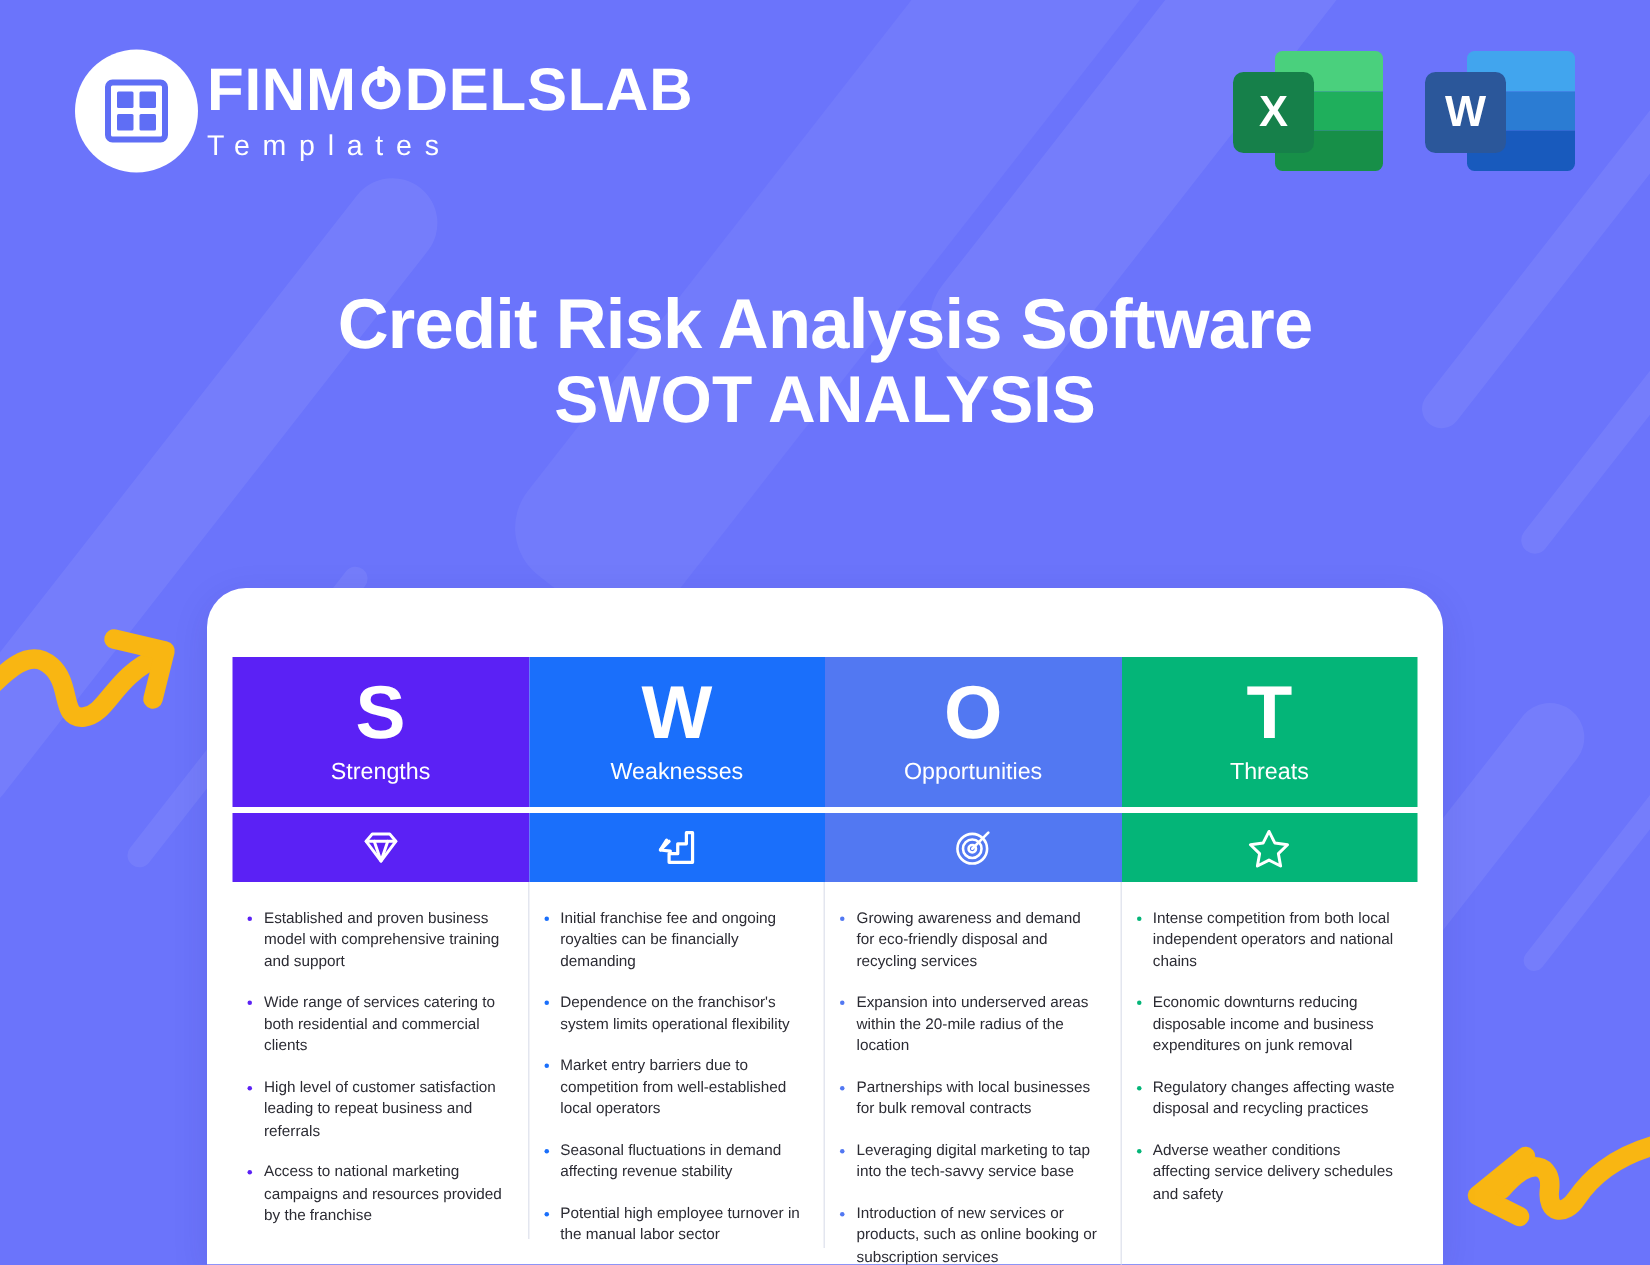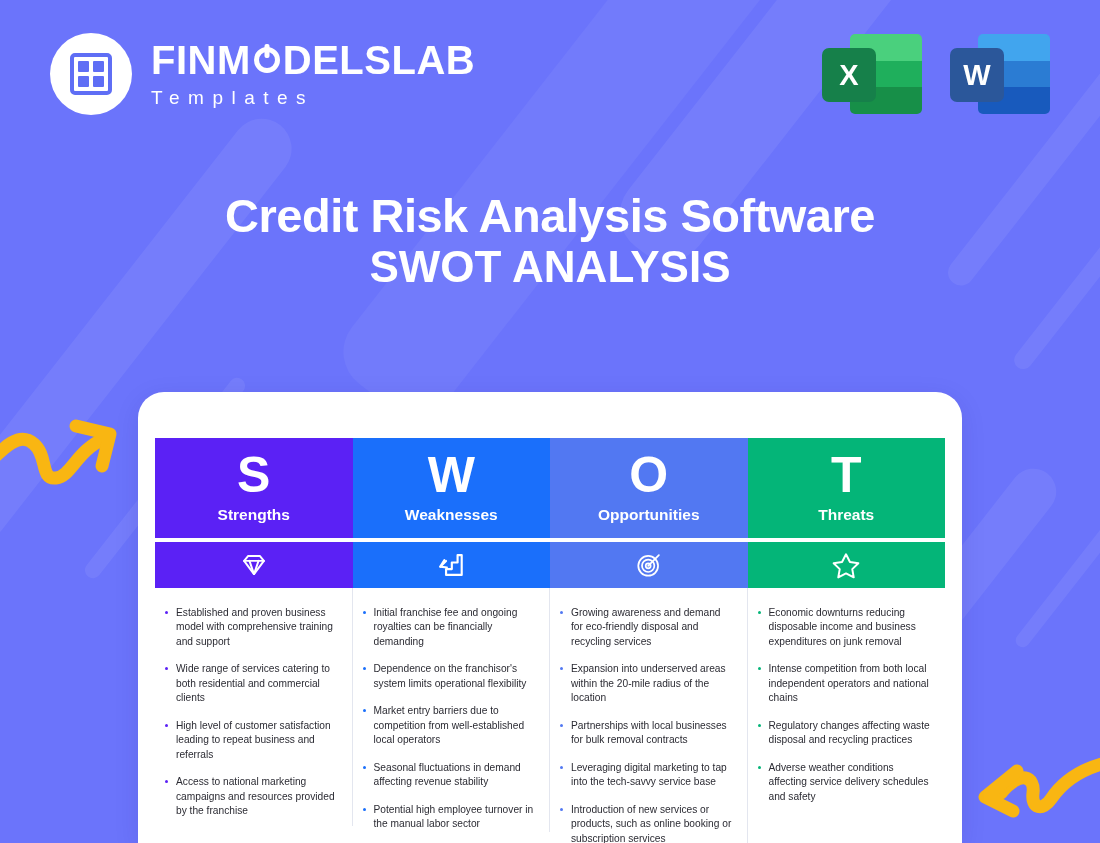--- a/index.html
+++ b/index.html
@@ -37,21 +37,21 @@
   
   .topbar {
     position: absolute;
     left: 0; top: 0; right: 0;
     height: 148px;
     display: flex;
     align-items: center;
     padding: 0 50px;
   }
 
-  .brand { display: flex; align-items: center; gap: 19px; }
+  .brand { display: flex; align-items: center; gap: 6px; }
 
   .brand-mark {
     width: 82px; height: 82px;
     border-radius: 50%;
     background: #ffffff;
     display: flex; align-items: center; justify-content: center;
     flex: none;
   }
   .grid-icon {
     width: 42px; height: 42px;
@@ -185,21 +185,21 @@
     justify-content: center;
     color: #ffffff;
   }
   .col-letter {
     font-size: 50px;
     font-weight: bold;
     line-height: 0.95;
   }
   .col-label {
     font-size: 15.5px;
-    font-weight: bold;
+    font-weight: normal;
     margin-top: 7px;
   }
 
   .head-gap { height: 4px; background: #ffffff; }
 
   
   .col-icon {
     height: 46px;
     display: flex;
     align-items: center;
@@ -397,22 +397,22 @@
         <div class="col-label">Threats</div>
       </div>
       <div class="head-gap"></div>
       <div class="col-icon" style="background:#04b578">
         <svg viewBox="0 0 34 34" width="28" height="28" fill="none" stroke="#ffffff" stroke-width="2.4" stroke-linejoin="round">
           <path d="M17 4 L21.8 13.4 L32 14.8 L24.6 22 L26.4 32 L17 27.2 L7.6 32 L9.4 22 L2 14.8 L12.2 13.4 Z"></path>
         </svg>
       </div>
       <div class="col-body">
         <ul class="bullets">
+          <li>Intense competition from both local independent operators and national chains</li>
           <li>Economic downturns reducing disposable income and business expenditures on junk removal</li>
-          <li>Intense competition from both local independent operators and national chains</li>
           <li>Regulatory changes affecting waste disposal and recycling practices</li>
           <li>Adverse weather conditions affecting service delivery schedules and safety</li>
         </ul>
       </div>
     </div>
 
   </div>
 </div>
 
 </body></html>

